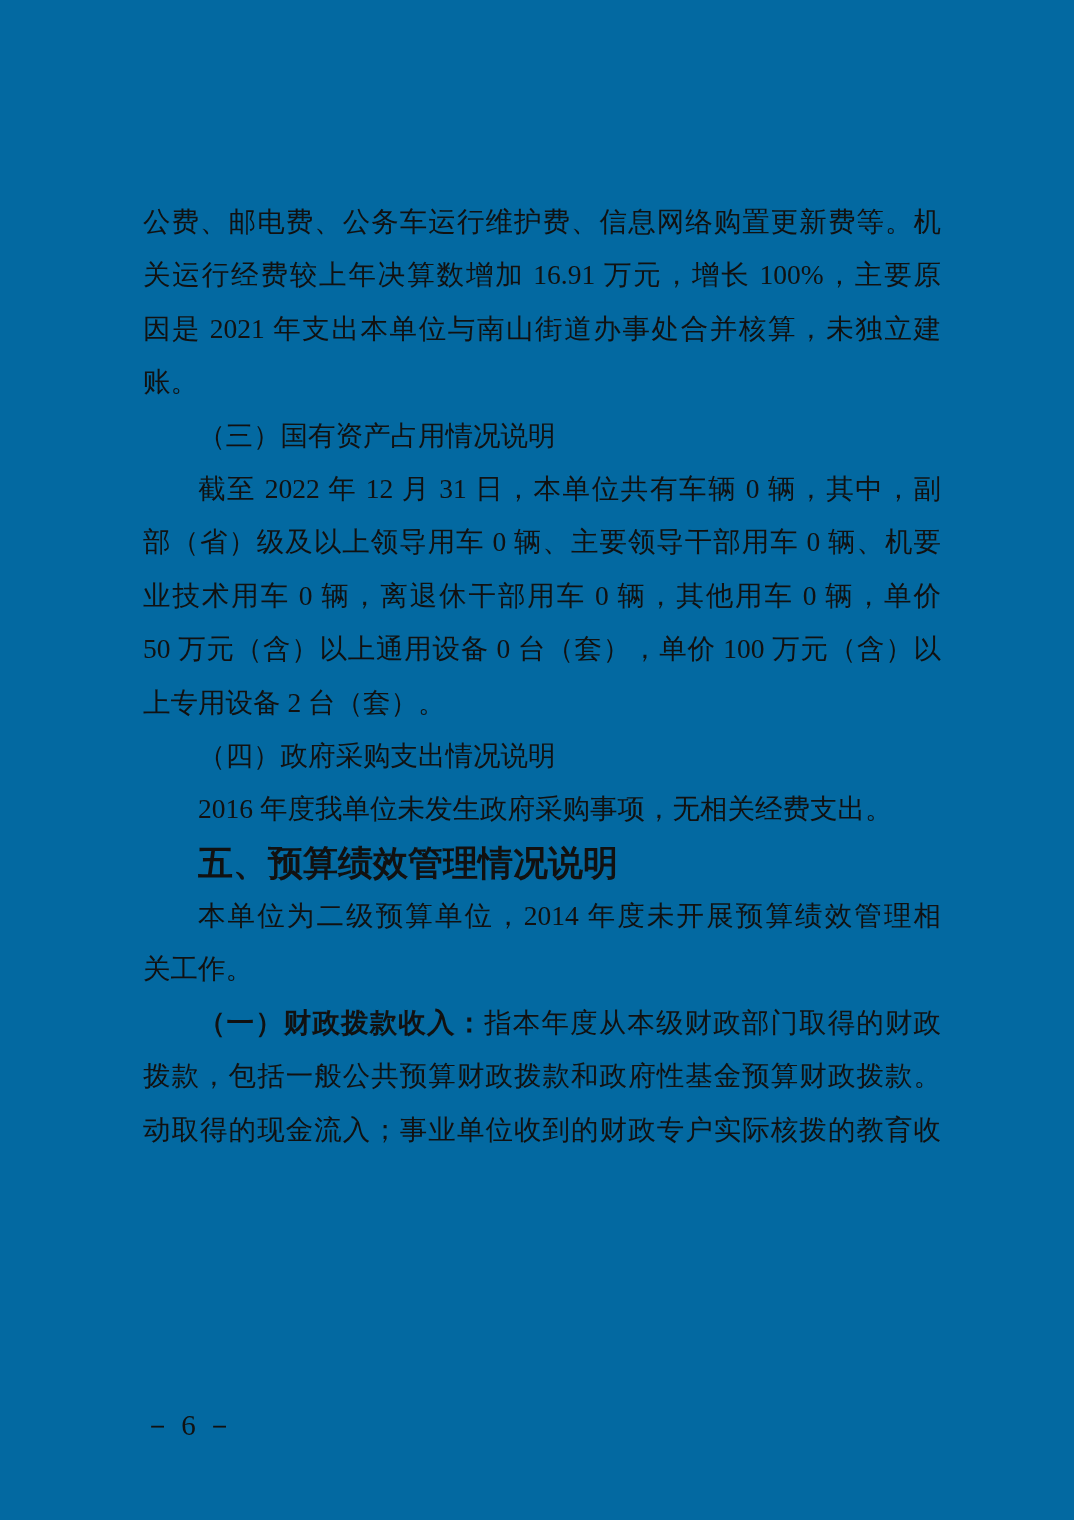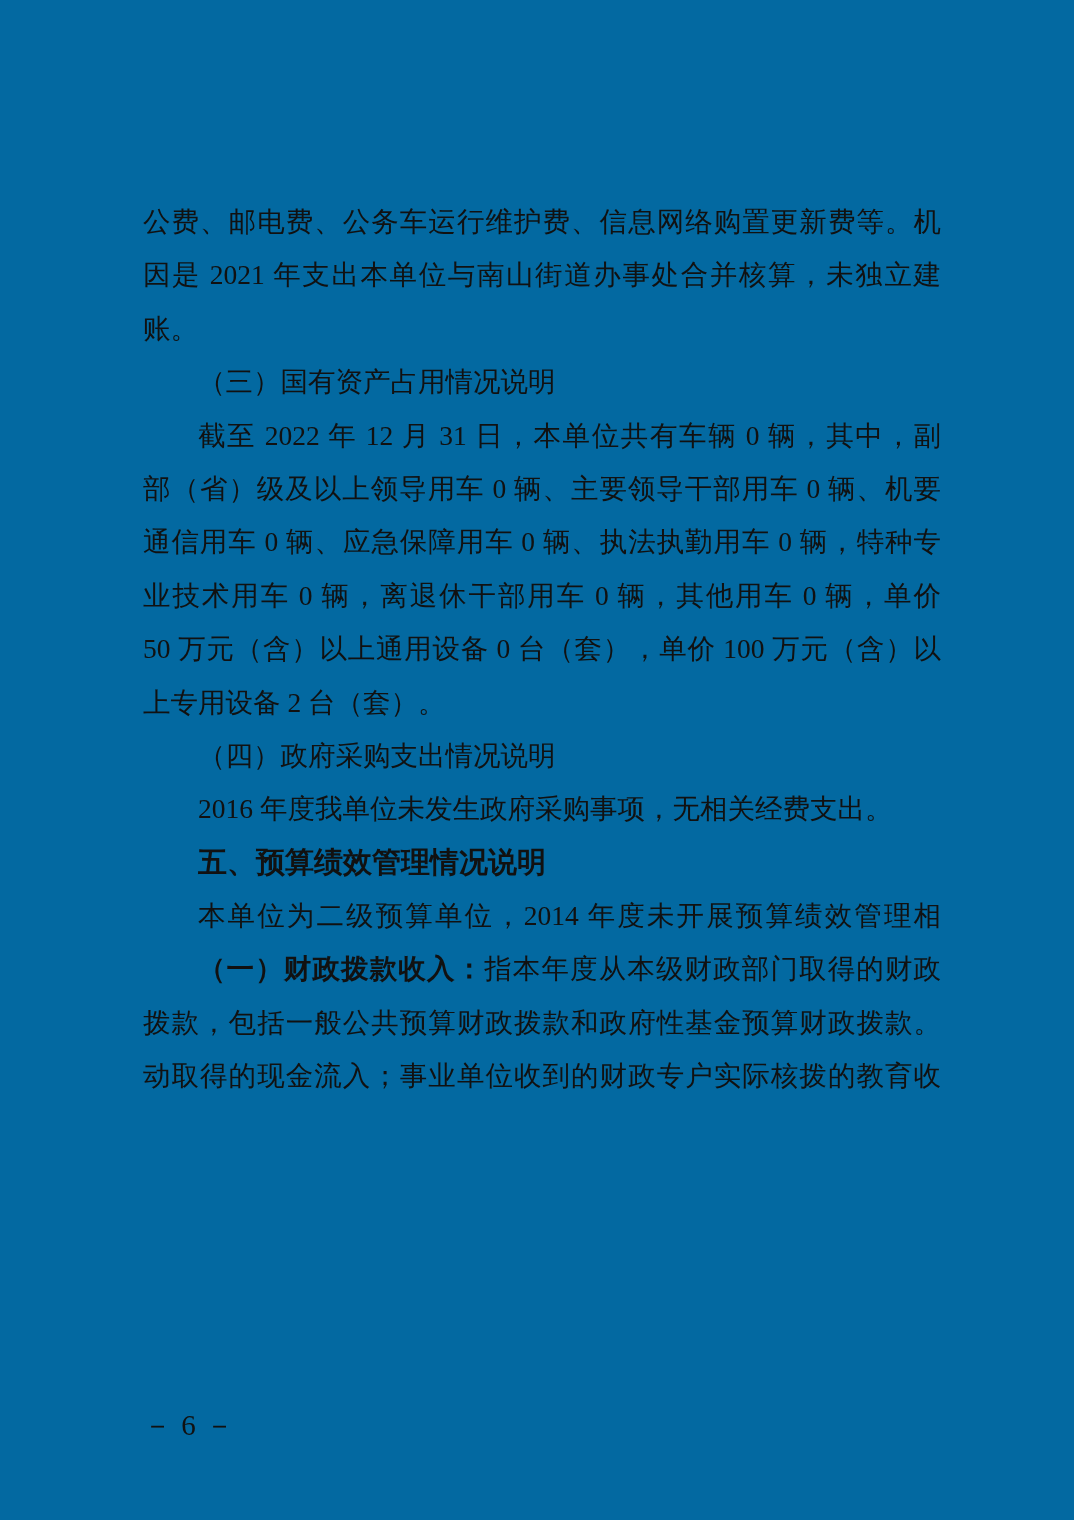--- a/index.html
+++ b/index.html
@@ -36,21 +36,21 @@
     text-align-last: justify;
   }
   
   .ind {
     text-indent: 55px;
   }
   
   .hei {
     font-family: "Liberation Sans", "DejaVu Sans", sans-serif;
     font-weight: bold;
-    font-size: 29px;
+    font-size: 35px;
   }
   
   .lead {
     font-weight: bold;
   }
   .footer {
     position: absolute;
     left: 143px;
     top: 1406px;
     font-size: 29px;
@@ -58,39 +58,40 @@
     color: #111111;
   }
 </style>
 </head>
 <body>
 
 <div class="page">
   <div class="doc">
 
     <div class="line fill">公费、邮电费、公务车运行维护费、信息网络购置更新费等。机</div>
+    <div class="line fill">关运行经费较上年决算数增加 16.91 万元，增长 100%，主要原</div>
     <div class="line fill">因是 2021 年支出本单位与南山街道办事处合并核算，未独立建</div>
     <div class="line">账。</div>
 
     <div class="line ind">（三）国有资产占用情况说明</div>
 
     <div class="line ind fill">截至 2022 年 12 月 31 日，本单位共有车辆 0 辆，其中，副</div>
     <div class="line fill">部（省）级及以上领导用车 0 辆、主要领导干部用车 0 辆、机要</div>
-    <div class="line fill">通信用车 0 辆、应急保障用车 0 辆、执法执勤用车 0 辆，特种专</div>
     <div class="line fill">业技术用车 0 辆，离退休干部用车 0 辆，其他用车 0 辆，单价</div>
     <div class="line fill">50 万元（含）以上通用设备 0 台（套），单价 100 万元（含）以</div>
     <div class="line">上专用设备 2 台（套）。</div>
 
     <div class="line ind">（四）政府采购支出情况说明</div>
 
     <div class="line ind">2016 年度我单位未发生政府采购事项，无相关经费支出。</div>
 
     <div class="line ind hei">五、预算绩效管理情况说明</div>
 
     <div class="line ind fill">本单位为二级预算单位，2014 年度未开展预算绩效管理相</div>
+    <div class="line">关工作。</div>
 
 
     <div class="line ind fill">
       <span class="lead">（一）财政拨款收入：</span><span>指本年度从本级财政部门取得的财政</span>
     </div>
     <div class="line fill">拨款，包括一般公共预算财政拨款和政府性基金预算财政拨款。</div>
 
     <div class="line fill">动取得的现金流入；事业单位收到的财政专户实际核拨的教育收</div>
 
   </div>

